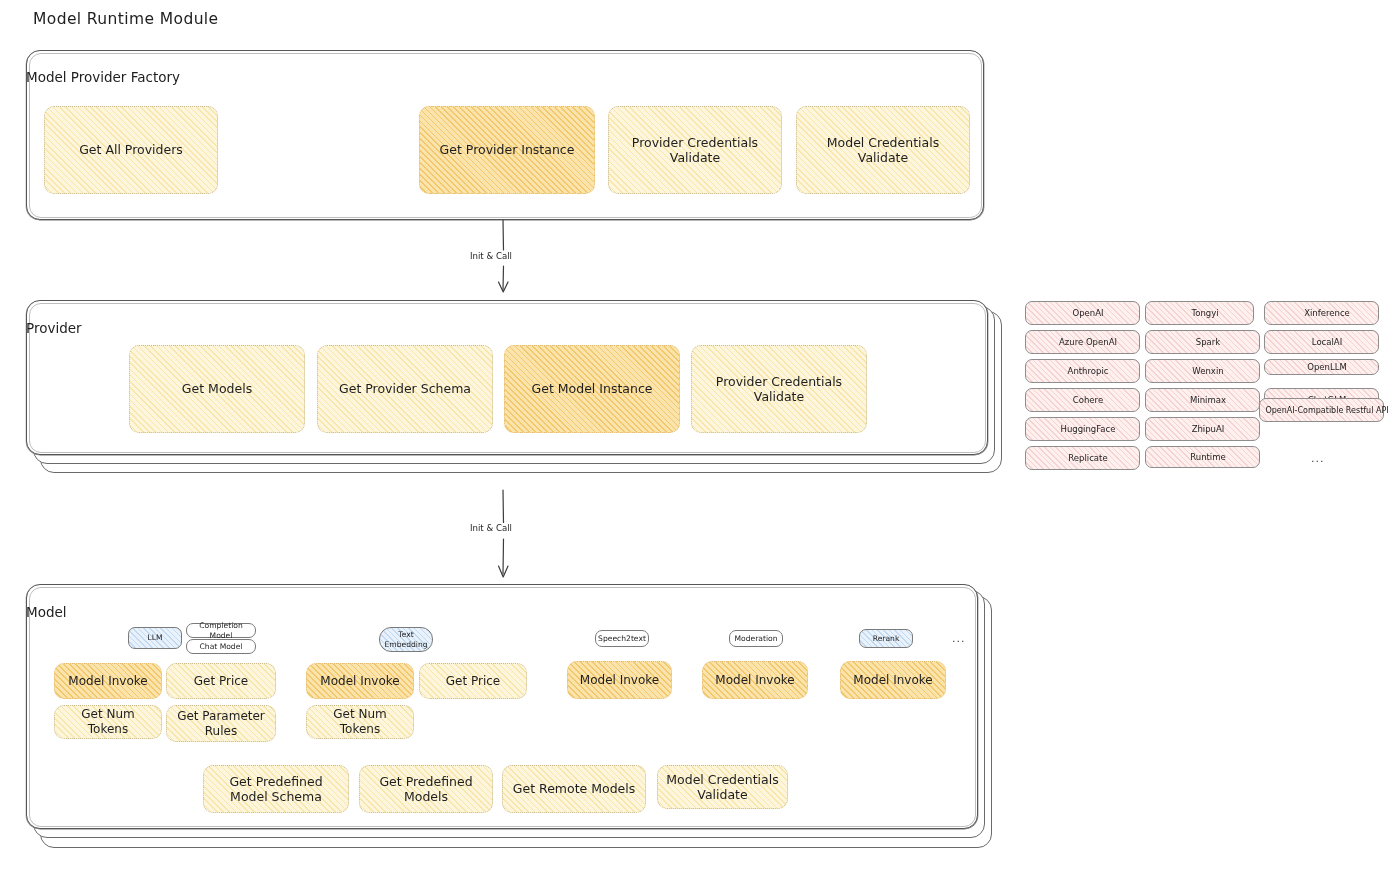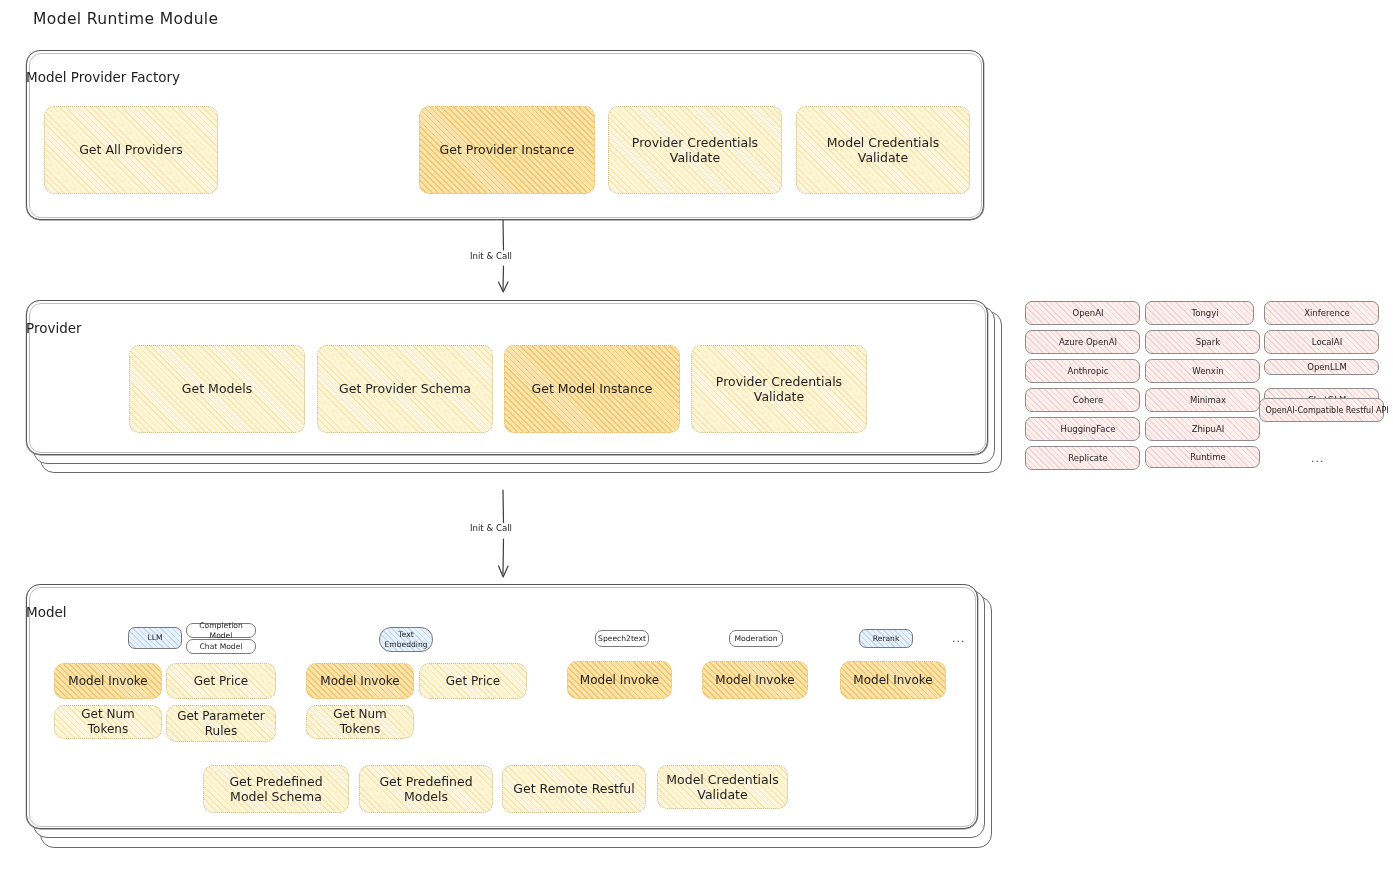--- a/index.html
+++ b/index.html
@@ -316,19 +316,19 @@
 
   <div class="ellipsis" style="left:952px;top:632px;">...</div>
 
   <div class="node" style="left:203px;top:765px;width:146px;height:48px;font-size:12.5px;">
     <span class="node-lbl">Get Predefined Model Schema</span>
   </div>
   <div class="node" style="left:359px;top:765px;width:134px;height:48px;font-size:12.5px;">
     <span class="node-lbl">Get Predefined Models</span>
   </div>
   <div class="node" style="left:502px;top:765px;width:144px;height:48px;font-size:12.5px;">
-    <span class="node-lbl">Get Remote Restful</span>
+    <span class="node-lbl">Get Remote Models</span>
   </div>
   <div class="node" style="left:657px;top:765px;width:131px;height:44px;font-size:12.5px;">
     <span class="node-lbl">Model Credentials Validate</span>
   </div>
 
 </div>
 
 </body></html>

